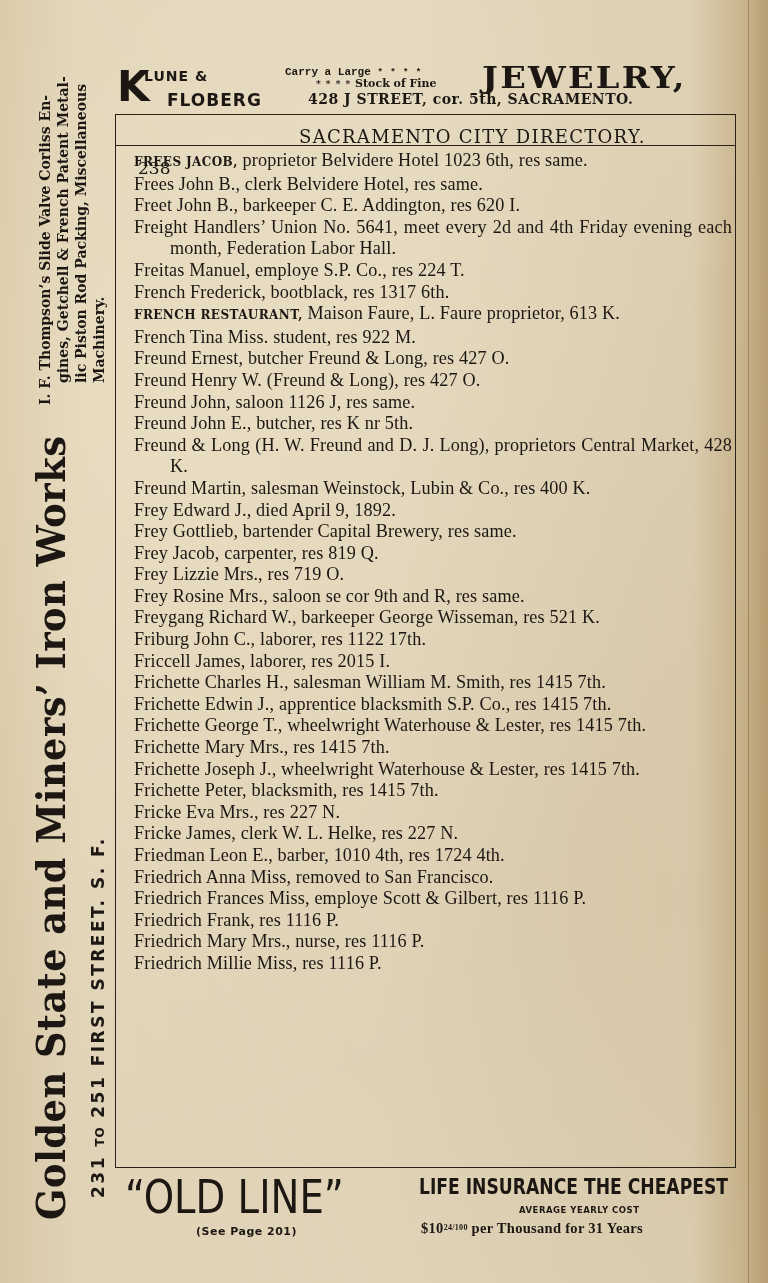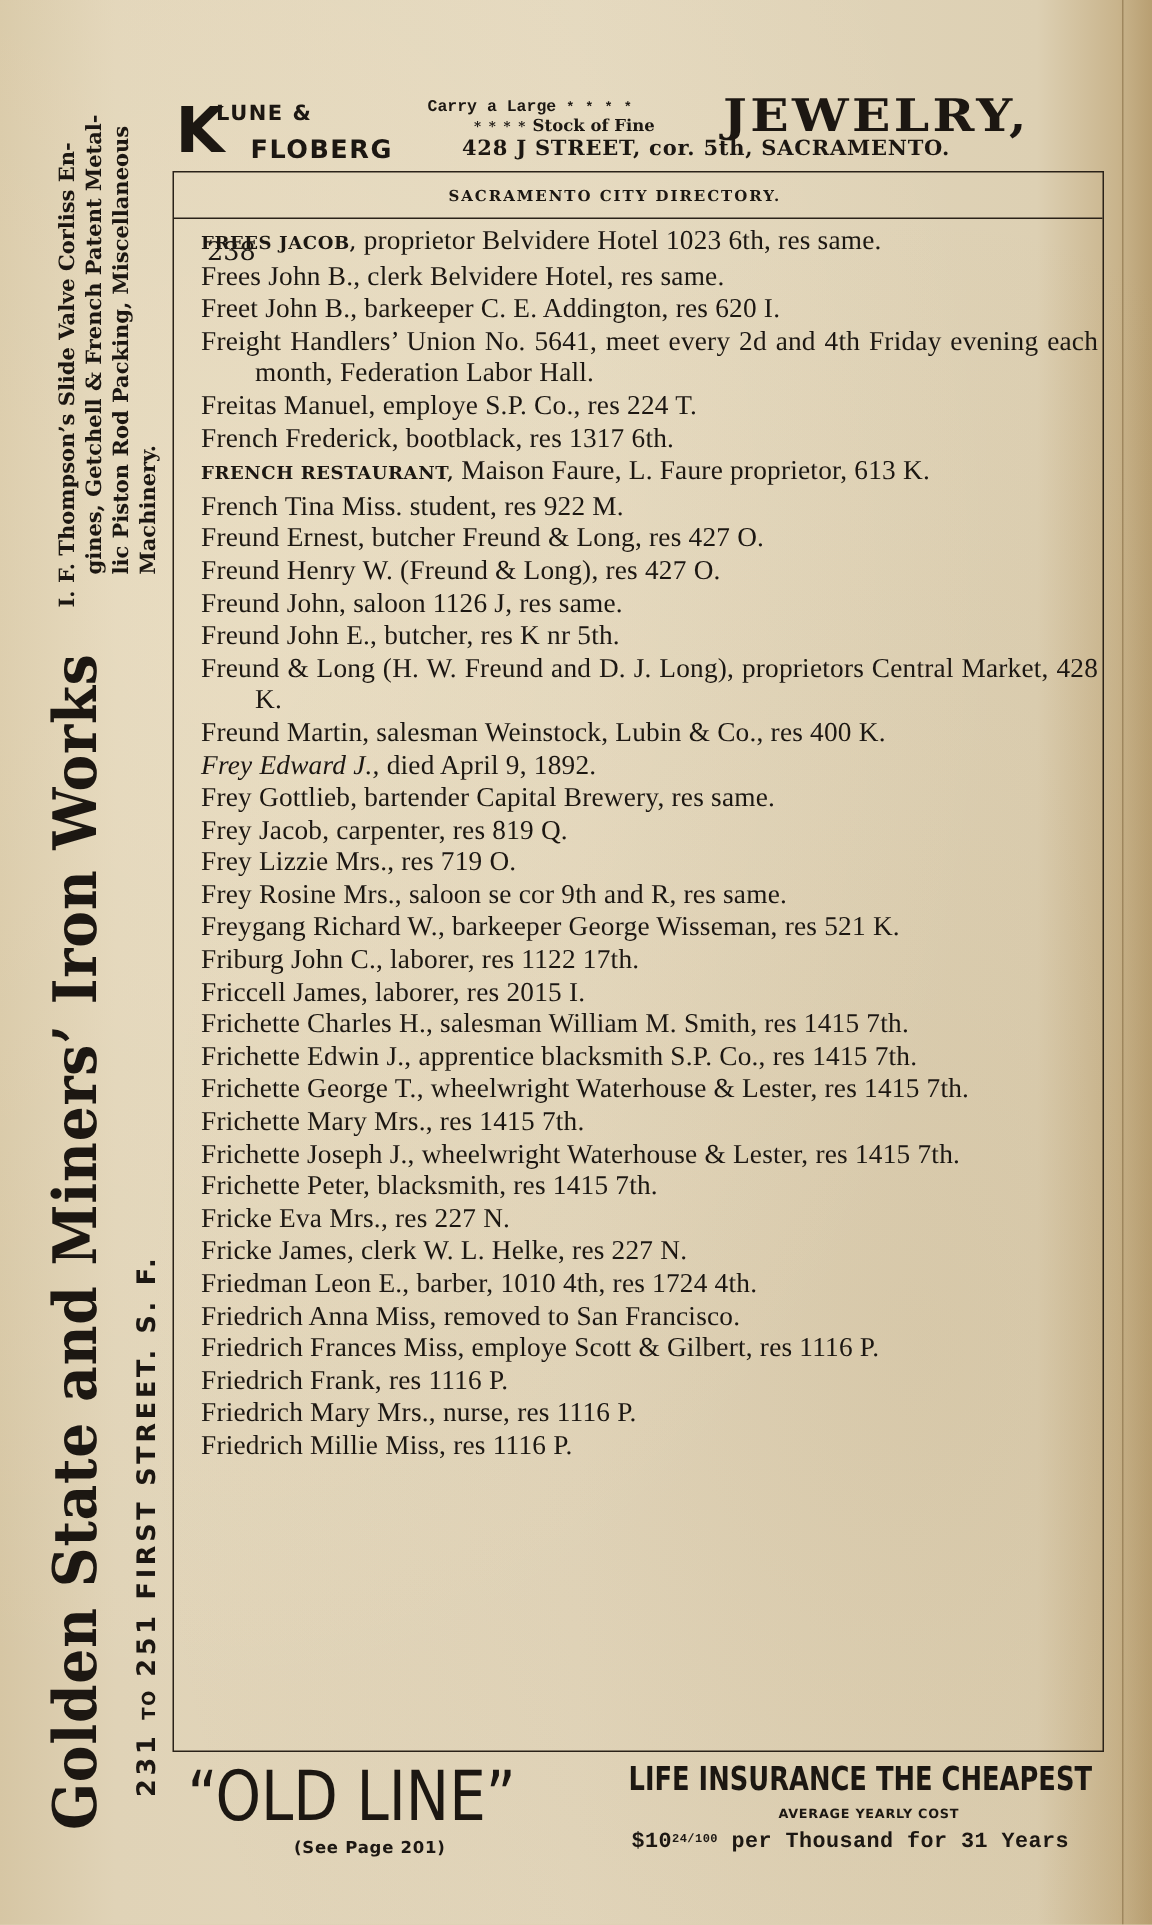--- a/index.html
+++ b/index.html
@@ -77,31 +77,31 @@
   .frame {
     position: absolute; left: 115px; top: 114px; width: 619px; height: 1052px;
     border: 1.5px solid #2a2219;
   }
   .running-head {
     position: absolute; left: 0; top: 0; right: 0; height: 30px;
     border-bottom: 1.5px solid #2a2219;
   }
   .page-number { position: absolute; left: 22px; top: 7px; font-size: 17px; margin-top: 36px; }
   .directory-title {
-    position: absolute; left: 183px; top: 11px; font-size: 10px; letter-spacing: 1.3px; font-weight: bold;
+    position: absolute; left: 183px; top: 11px; font-size: 18px; letter-spacing: 1.3px;
   }
 
   .entries { position: absolute; left: 18px; top: 35px; width: 598px; }
   .entry {
     font-family: "Liberation Serif", serif; font-size: 18.2px; line-height: 21.6px;
     padding-left: 36px; text-indent: -36px; text-align: justify;
     letter-spacing: 0.15px;
   }
   .entry .name-bold { font-family: "DejaVu Serif", serif; font-weight: bold; font-size: 12px; letter-spacing: 0.4px; }
-  .entry .name-italic { font-style: italic; }
+  .entry .name-italic { }
 
   
   .ad-bottom { position: absolute; left: 115px; top: 1168px; width: 620px; height: 80px; }
   .old-line {
     position: absolute; left: 10px; top: 3px;
     font-family: "DejaVu Sans", sans-serif; font-size: 46px; line-height: 52px;
     white-space: nowrap; transform: scaleX(0.84); transform-origin: left top;
   }
   .see-page {
     position: absolute; left: 53px; top: 57px;
@@ -114,21 +114,21 @@
     font-family: "DejaVu Sans", sans-serif; font-weight: bold; font-size: 22px; line-height: 26px;
     white-space: nowrap; transform: scaleX(0.78); transform-origin: left top;
   }
   .avg-cost {
     position: absolute; left: 404px; top: 37px;
     font-family: "DejaVu Sans", sans-serif; font-weight: bold; font-size: 8.5px; letter-spacing: 0.5px;
     white-space: nowrap;
   }
   .price {
     position: absolute; left: 306px; top: 52px;
-    font-family: Liberation Mono, monospace; font-weight: bold; font-size: 14.5px;
+    font-family: Liberation Serif, serif; font-weight: bold; font-size: 14.5px;
     white-space: nowrap; letter-spacing: 0.3px;
   }
   .price .frac { font-size: 8px; vertical-align: 3px; }
 </style>
 </head>
 <body>
 
 <div class="gutter-line"></div>
 
 <div class="ad-top">

